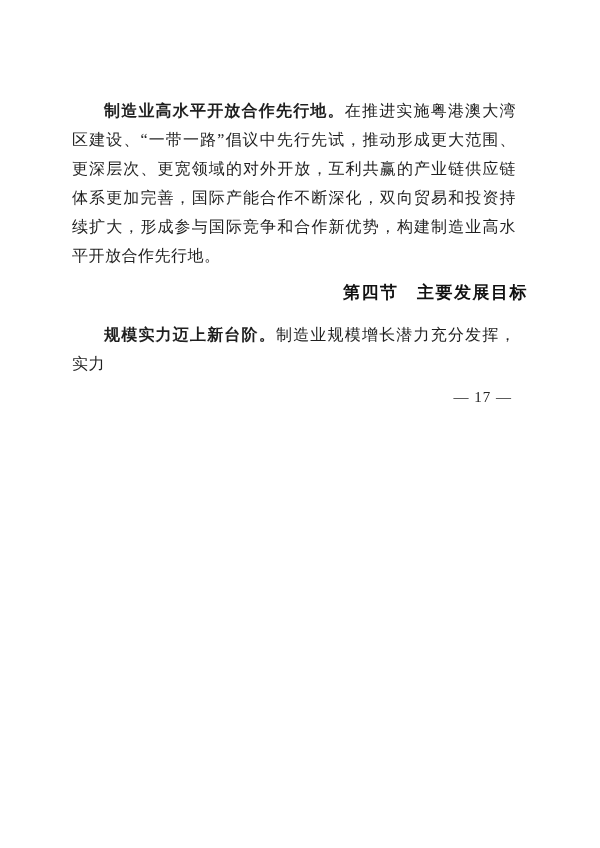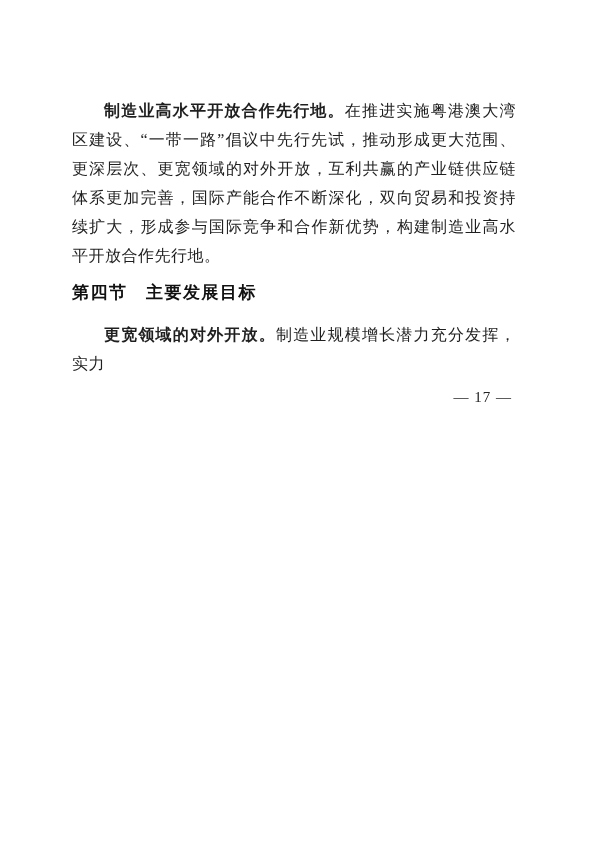--- a/index.html
+++ b/index.html
@@ -40,21 +40,21 @@
   .para .lead {
     font-weight: 700;
     font-family: "Liberation Serif", "DejaVu Serif", serif;
   }
   .heading {
     margin: 10px 0 14px 0;
     font-family: "Liberation Sans", "DejaVu Sans", sans-serif;
     font-size: 17px;
     font-weight: 700;
     line-height: 26px;
-    text-align: left;
+    text-align: right;
     letter-spacing: 1.5px;
     color: #111111;
   }
   .page-number {
     margin-top: 6px;
     padding-right: 16px;
     font-size: 15px;
     line-height: 22px;
     text-align: right;
     letter-spacing: 1px;
@@ -66,18 +66,18 @@
 
 <div class="page">
   <div class="content">
 
     <p class="para"><span class="lead">制造业高水平开放合作先行地。</span><span>在推进实施粤港澳大湾区建设、“一带一路”倡议中先行先试，推动形成更大范围、更深层次、更宽领域的对外开放，互利共赢的产业链供应链体系更加完善，国际产能合作不断深化，双向贸易和投资持续扩大，形成参与国际竞争和合作新优势，构建制造业高水平开放合作先行地。</span></p>
 
 
     <h2 class="heading">第四节　主要发展目标</h2>
 
 
-    <p class="para"><span class="lead">更宽领域的对外开放。</span><span>制造业规模增长潜力充分发挥，实力</span></p>
+    <p class="para"><span class="lead">规模实力迈上新台阶。</span><span>制造业规模增长潜力充分发挥，实力</span></p>
 
     <div class="page-number">— 17 —</div>
 
   </div>
 </div>
 
 </body></html>

